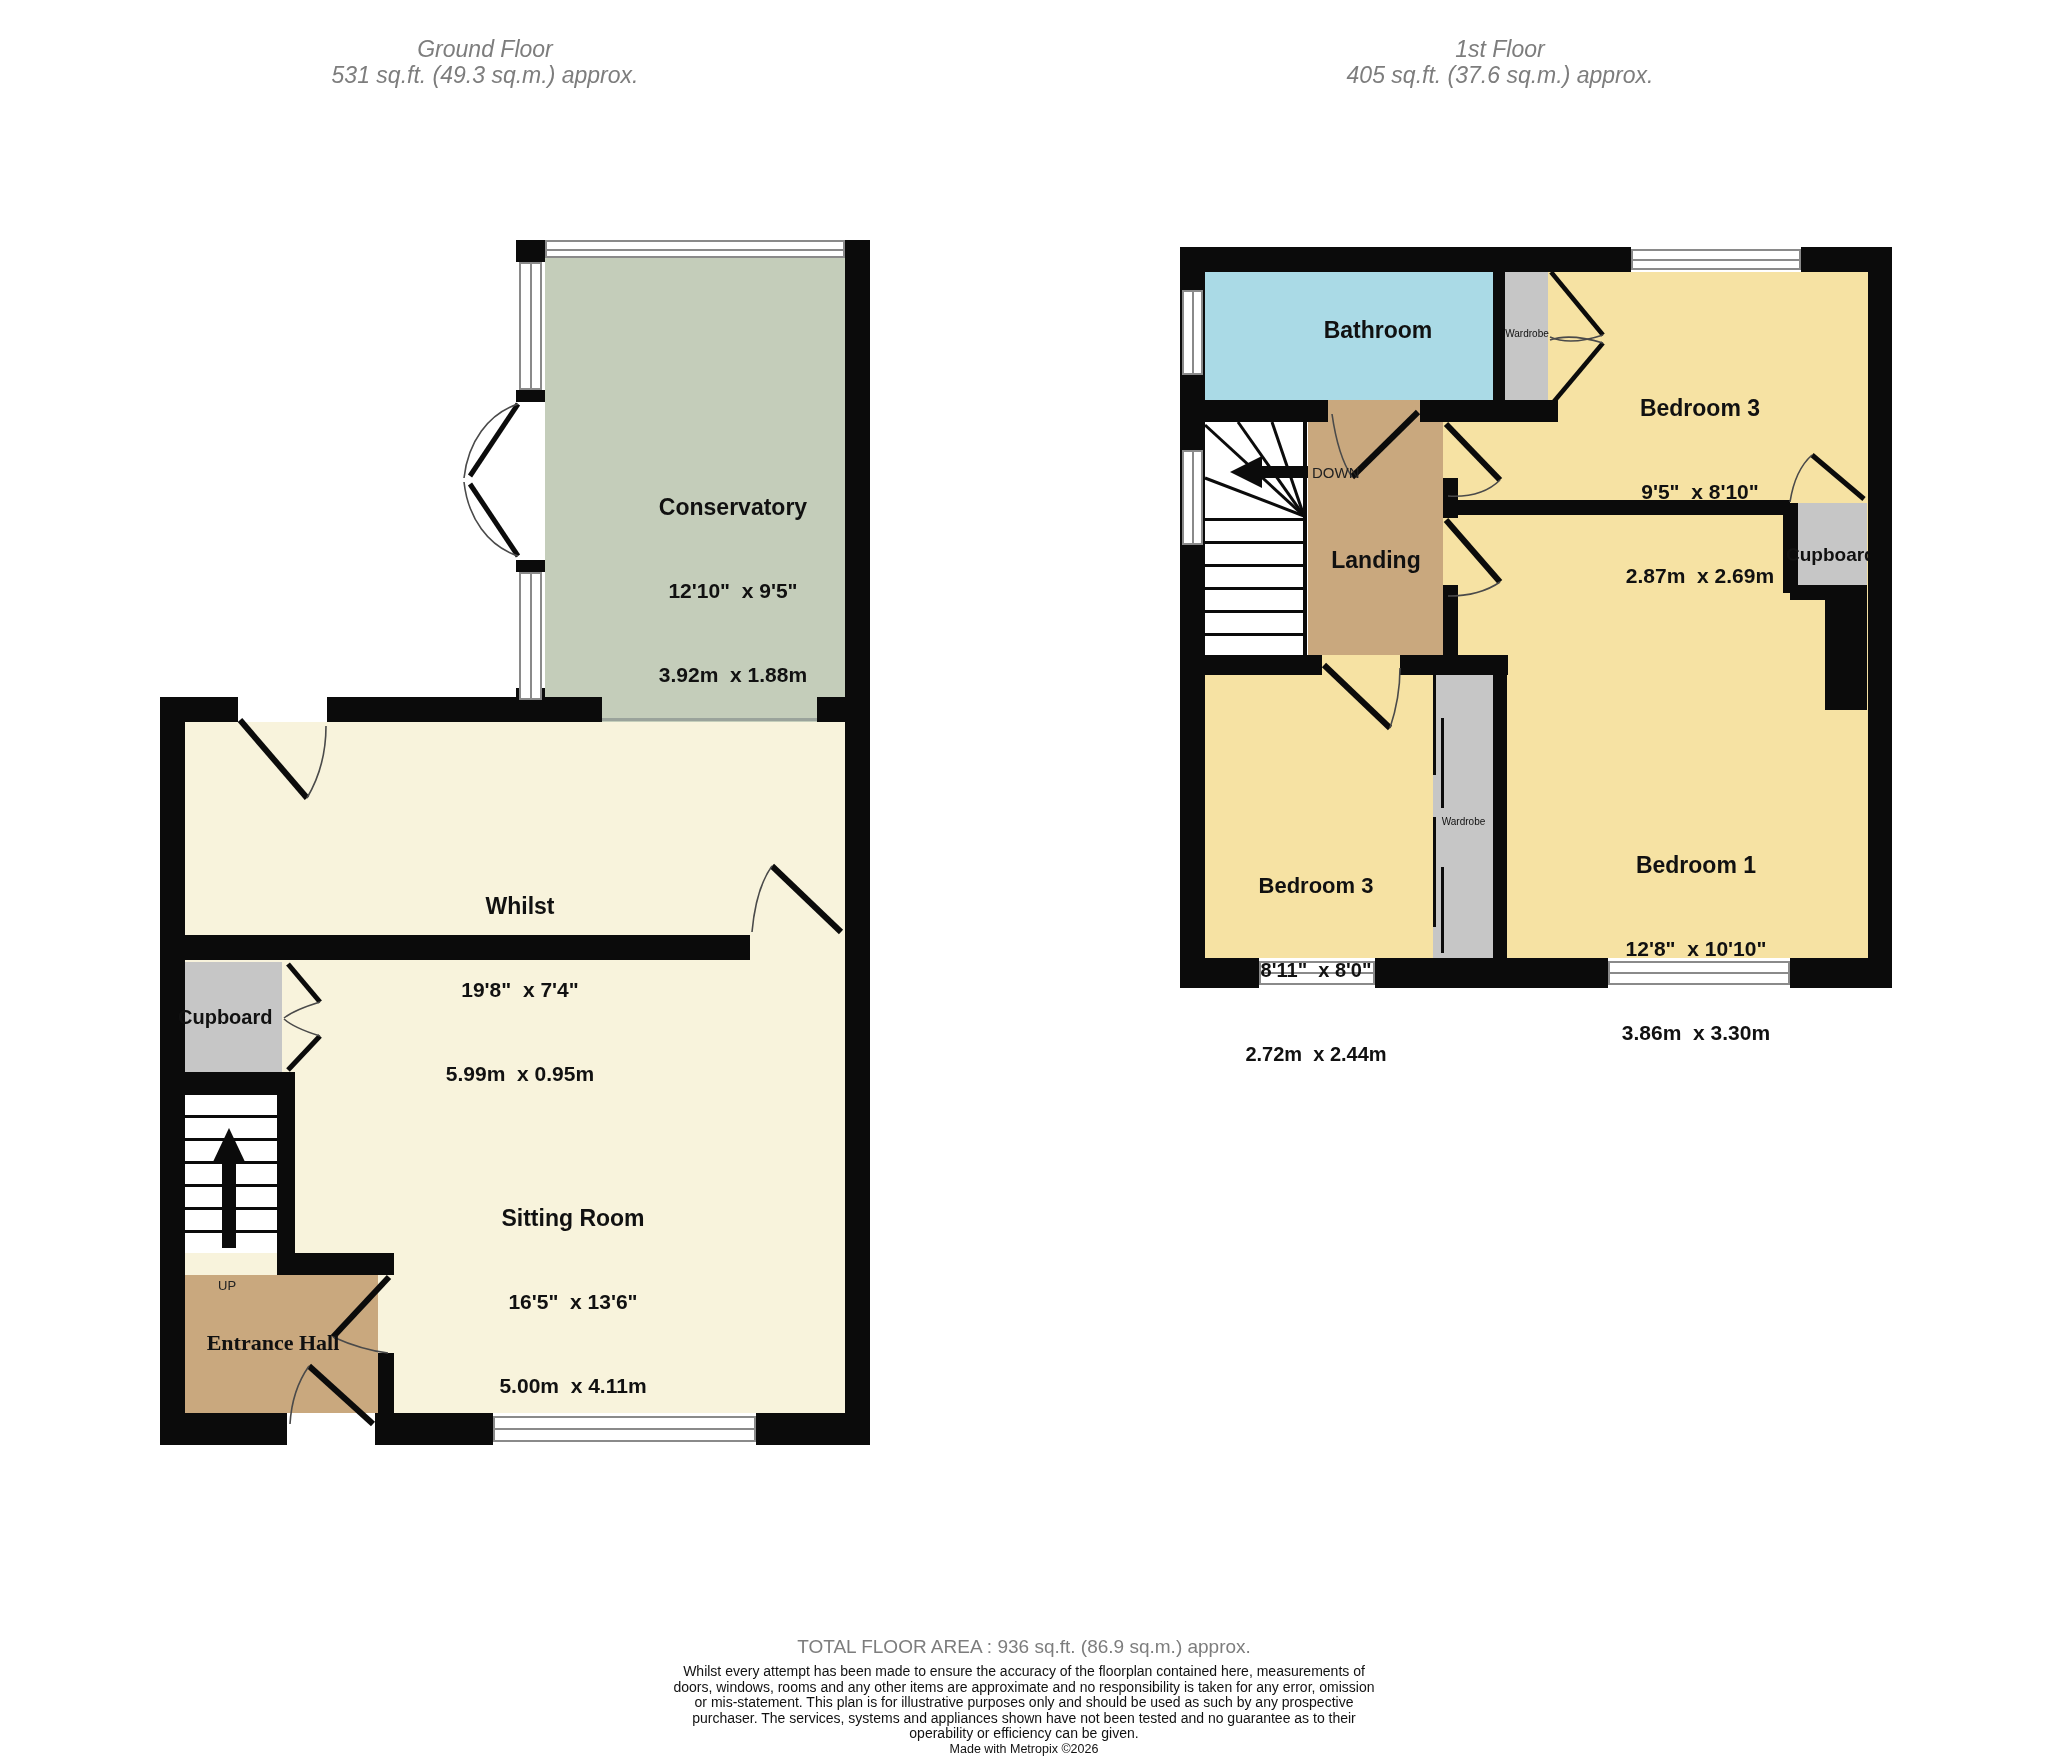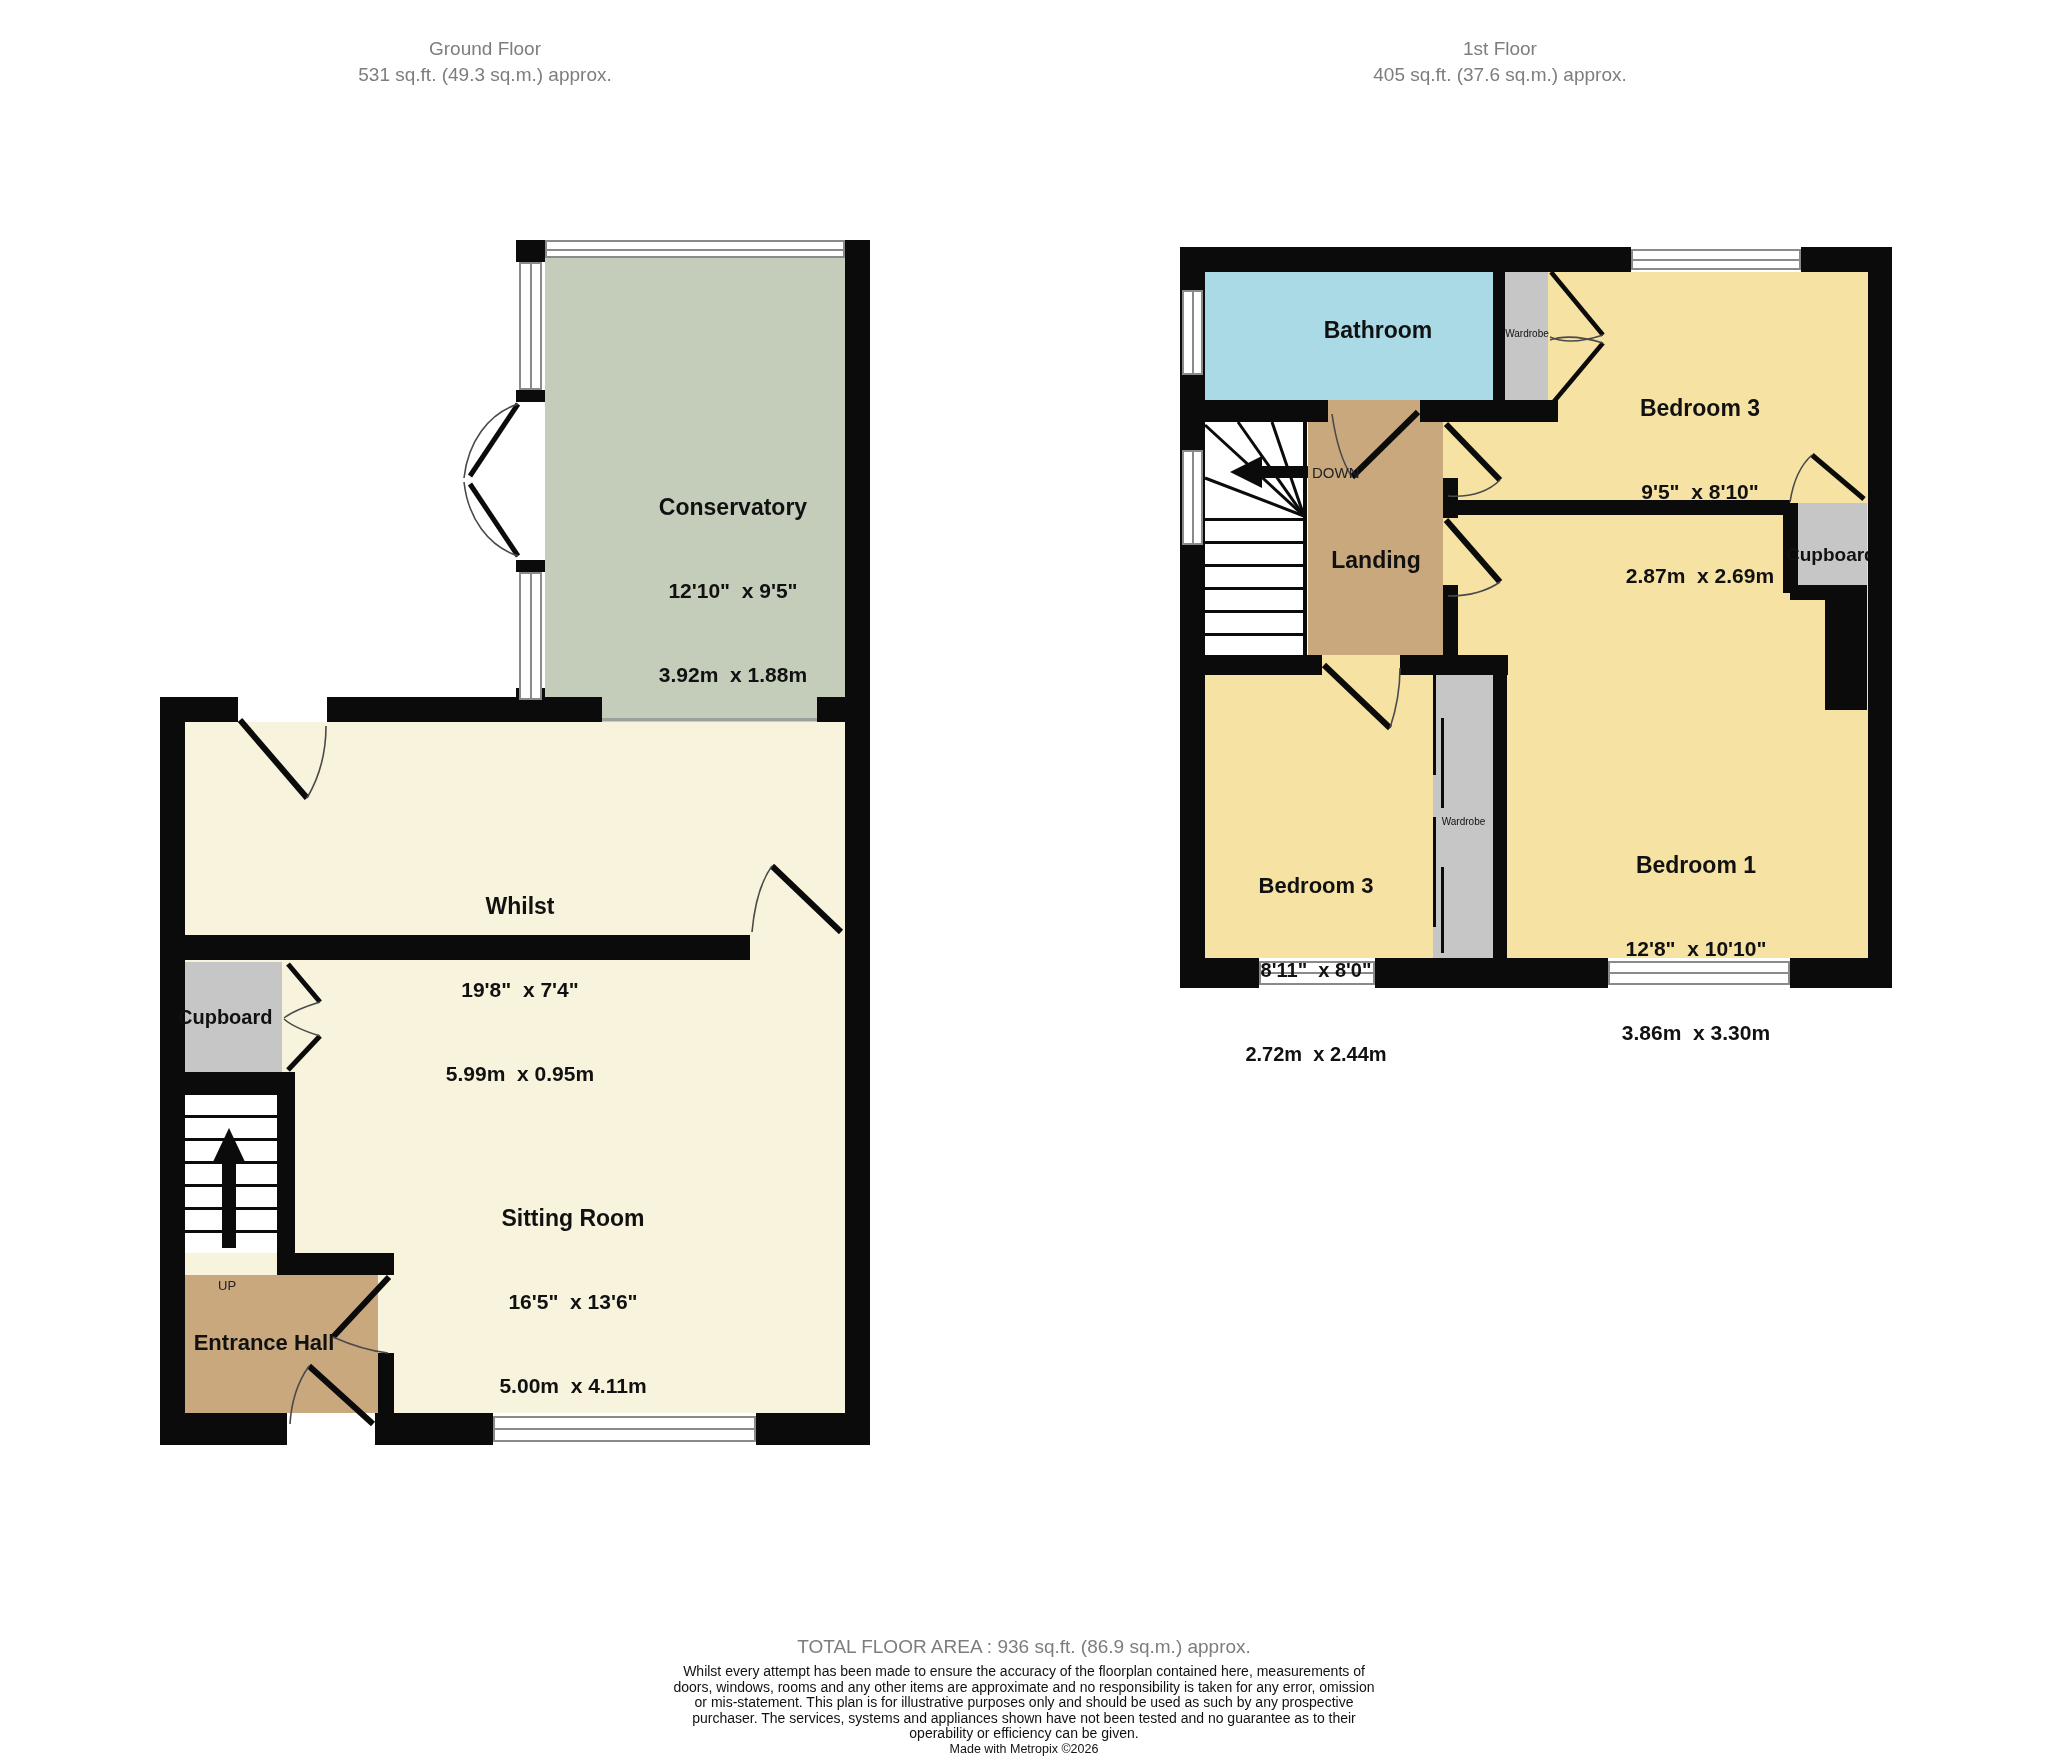--- a/index.html
+++ b/index.html
@@ -11,21 +11,21 @@
   .cream{background:#f8f3dc;}
   .sage{background:#c4cdba;}
   .yellow{background:#f6e2a3;}
   .tan{background:#c9a87e;}
   .blue{background:#aadae6;}
   .gray{background:#c6c6c6;}
   .stairs{position:absolute;background:repeating-linear-gradient(to bottom,#0b0b0b 0 3px,#ffffff 3px 23px);}
   .win{position:absolute;background:#ffffff;border:2px solid #8a8a8a;box-sizing:border-box;}
   .winline{position:absolute;background:#8a8a8a;}
   .edge{position:absolute;background:#9aa39b;}
-  .ftitle{position:absolute;width:520px;text-align:center;color:#7d7d7d;font-size:19px;line-height:26px;}
+  .ftitle{position:absolute;width:520px;text-align:center;color:#7d7d7d;font-size:23px;line-height:26px;font-style:italic;}
   .rlabel{position:absolute;text-align:center;color:#111;font-weight:bold;line-height:28px;white-space:pre;}
   .rname{display:block;font-size:23px;}
   .rdims{display:block;font-size:21px;}
   .small-lbl{position:absolute;font-weight:bold;color:#111;font-size:20px;white-space:pre;}
   .tiny-lbl{position:absolute;font-weight:normal;color:#111;font-size:10px;overflow:hidden;text-align:center;white-space:pre;}
   .dir-lbl{position:absolute;color:#222;font-size:14px;white-space:pre;}
   #footer-total{position:absolute;left:0;right:0;top:1636px;text-align:center;color:#7d7d7d;font-size:19px;}
   #footer-disclaimer{position:absolute;left:50%;transform:translateX(-50%);top:1664px;width:714px;
        text-align:center;color:#111;font-size:14px;line-height:15.5px;}
   #footer-credit{position:absolute;left:0;right:0;top:1742px;text-align:center;color:#111;font-size:12.5px;}
@@ -205,21 +205,21 @@
     <span class="rdims">19'8"  x 7'4"</span>
     <span class="rdims">5.99m  x 0.95m</span>
   </div>
   <div class="rlabel" style="left:393px;top:1148px;width:360px;">
     <span class="rname">Sitting Room</span>
     <span class="rdims">16'5"  x 13'6"</span>
     <span class="rdims">5.00m  x 4.11m</span>
   </div>
   <div class="small-lbl" style="left:178px;top:1006px;width:110px;">Cupboard</div>
   <div class="dir-lbl" style="left:218px;top:1278px;font-size:13px;">UP</div>
-  <div class="small-lbl" style="left:144px;top:1330px;width:240px;font-size:22px;text-align:center;">Entrance Hall</div>
+  <div class="small-lbl" style="left:153px;top:1330px;width:240px;font-size:22px;text-align:center;font-family:Liberation Serif, serif;">Entrance Hall</div>
 
   <div class="small-lbl" style="left:1298px;top:317px;width:160px;font-size:23px;text-align:center;">Bathroom</div>
   <div class="tiny-lbl" style="left:1504px;top:328px;width:46px;height:14px;">Wardrobe</div>
   <div class="rlabel" style="left:1520px;top:338px;width:360px;">
     <span class="rname">Bedroom 3</span>
     <span class="rdims">9'5"  x 8'10"</span>
     <span class="rdims">2.87m  x 2.69m</span>
   </div>
   <div class="dir-lbl" style="left:1312px;top:464px;font-size:15px;">DOWN</div>
   <div class="small-lbl" style="left:1296px;top:547px;width:160px;font-size:23px;text-align:center;">Landing</div>

